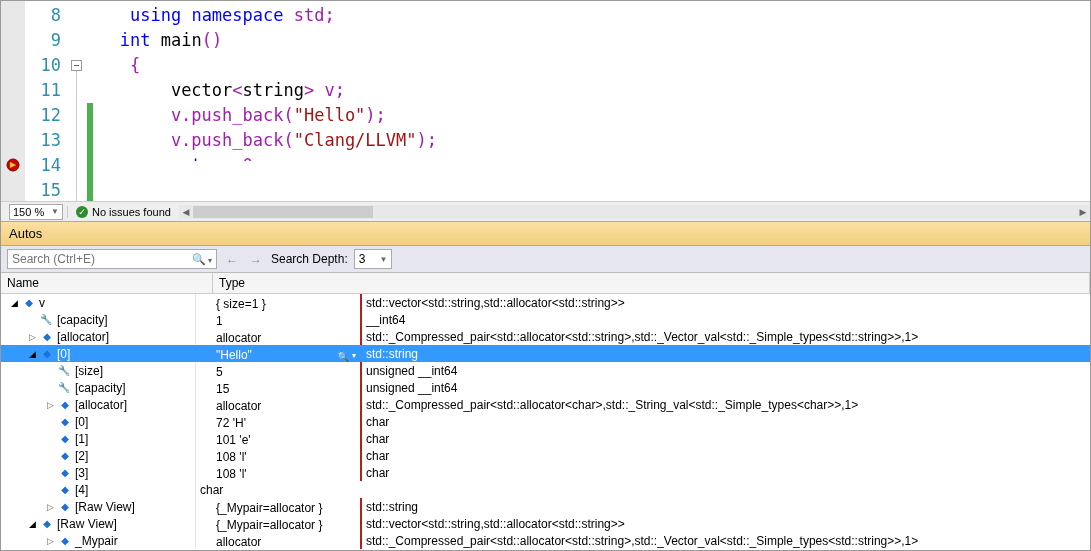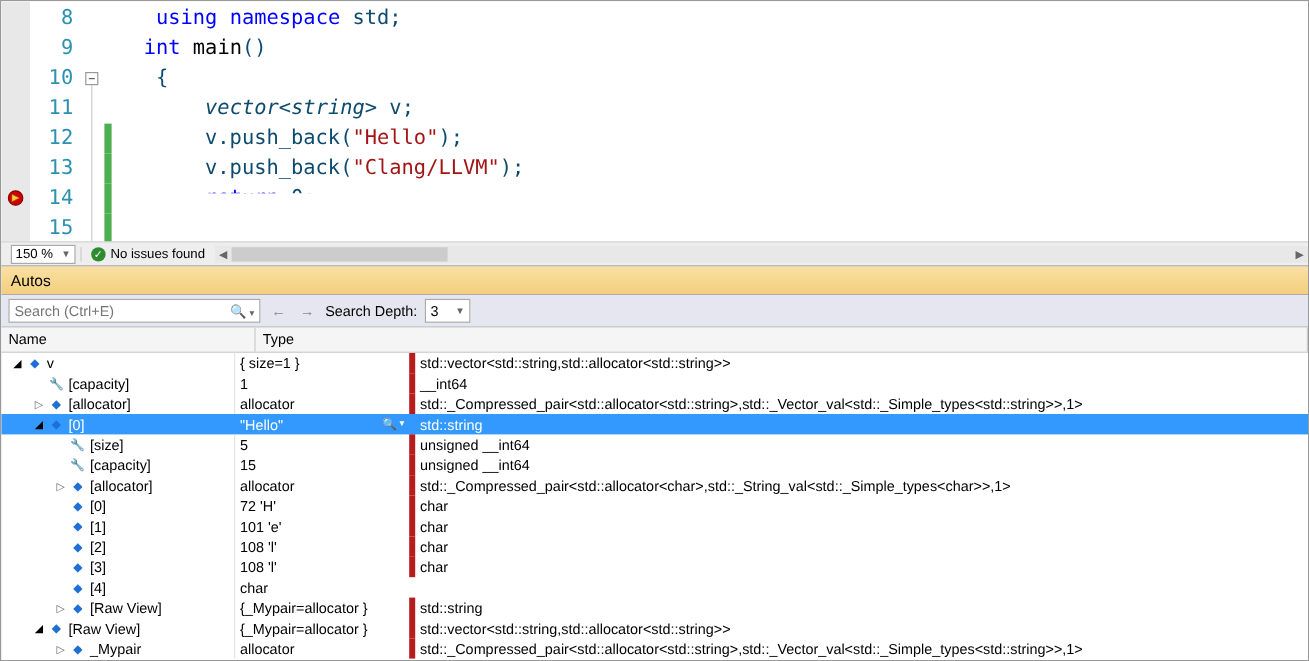--- a/index.html
+++ b/index.html
@@ -8,23 +8,23 @@
 .gutter-bp { width: 24px; background: #e8e8e8; position: relative; }
 .bp { position: absolute; width: 14px; height: 14px; left: 5px; }
 .bp svg { width: 14px; height: 14px; }
 .gutter-ln { width: 44px; text-align: right; padding-right: 8px; color: #2b91af; font-family: Consolas, monospace; font-size: 17px; line-height: 25px; padding-top: 2px; }
 .gutter-fold { width: 20px; position: relative; }
 .fold-box { position: absolute; width: 11px; height: 11px; border: 1px solid #999; left: 2px; background: #fff; }
 .fold-minus::before { content: ""; position: absolute; left: 2px; right: 2px; top: 4px; height: 1px; background: #666; }
 .fold-line { position: absolute; width: 1px; background: #ccc; left: 7px; }
 .code { flex: 1; font-family: Consolas, monospace; font-size: 17px; line-height: 25px; padding-top: 2px; white-space: pre; }
 .kw { color: #0000ff; }
-.typ { color: #0c4a6e; font-style: italic; }
+.typ { color: #000000; }
 .str { color: #a31515; }
-.pun { color: #0c4a6e; }
+.pun { color: #a21caf; }
 .id { color: #000; }
 .change-bar { position: absolute; width: 6px; background: #4caf50; }
 .statusbar { height: 20px; background: #eee; border-top: 1px solid #ccc; display: flex; align-items: center; font-size: 11px; justify-content: center; }
 .zoom-combo { width: 54px; border: 1px solid #aaa; margin: 0 4px 0 8px; padding: 0 3px; display: flex; justify-content: space-between; align-items: center; background: #fff; height: 16px; }
 .issue { display: flex; align-items: center; gap: 4px; border-left: 1px solid #ccc; padding-left: 8px; }
 .check { width: 12px; height: 12px; border-radius: 50%; background: #2e8b2e; display: inline-flex; align-items: center; justify-content: center; color: #fff; font-size: 9px; }
 .hscroll-track { flex: 1; height: 14px; background: #e8e8e8; margin-left: 8px; position: relative; }
 .hscroll-thumb { position: absolute; left: 14px; width: 180px; top: 1px; bottom: 1px; background: #ccc; }
 .hscroll-arrow { position: absolute; width: 14px; top: 0; bottom: 0; display: flex; align-items: center; justify-content: center; color: #666; font-size: 9px; }
 .autos-header { background: #f5c86a; background: linear-gradient(#fbe0a3,#f3cf7e); border-top: 1px solid #aaa; border-bottom: 1px solid #aaa; padding: 4px 8px; font-size: 13px; }
@@ -35,21 +35,21 @@
 .nav-arrow { width: 18px; height: 18px; display: inline-flex; align-items: center; justify-content: center; color: #888; }
 .depth-combo { border: 1px solid #aaa; height: 20px; padding: 0 4px; display: flex; align-items: center; gap: 14px; background: #fff; }
 .grid-header { display: flex; border-bottom: 1px solid #ccc; background: #f5f5f5; }
 .grid-header .col { border-right: 1px solid #ccc; padding: 3px 6px; }
 .col-name { width: 212px; }
 .col-val { width: 150px; }
 .col-type { flex: 1; }
 .rows { overflow-y: auto; }
 .row { display: flex; height: 17px; align-items: center; font-size: 12px; }
 .row .cn { width: 195px; display: flex; align-items: center; border-right: 1px solid #e5e5e5; height: 100%; overflow: hidden; white-space: nowrap; }
-.row .cv { width: 150px; padding-left: 4px; border-right: 5px solid #b91c1c; height: 100%; display: flex; align-items: center; overflow: hidden; white-space: nowrap; }
+.row .cv { width: 150px; padding-left: 4px; border-right: 2px solid #b91c1c; height: 100%; display: flex; align-items: flex-end; overflow: hidden; white-space: nowrap; margin-left: 16px; }
 .row .ct { flex: 1; padding-left: 4px; overflow: hidden; white-space: nowrap; }
 .sel { background: #3399ff; color: #fff; }
 .sel .cn, .sel .cv { border-right-color: #3399ff; }
 .exp { width: 11px; height: 11px; display: inline-flex; align-items: center; justify-content: center; font-size: 9px; color: #666; margin-right: 2px; }
 .exp.open { color: #000; }
 .ico { width: 14px; height: 14px; display: inline-flex; align-items: center; justify-content: center; margin-right: 3px; font-size: 10px; }
 .ico-var { color: #1e6fd6; }
 .ico-prop { color: #b547b5; }
 .ico-elem { color: #1e6fd6; }
 .ico-raw { color: #1e6fd6; }

